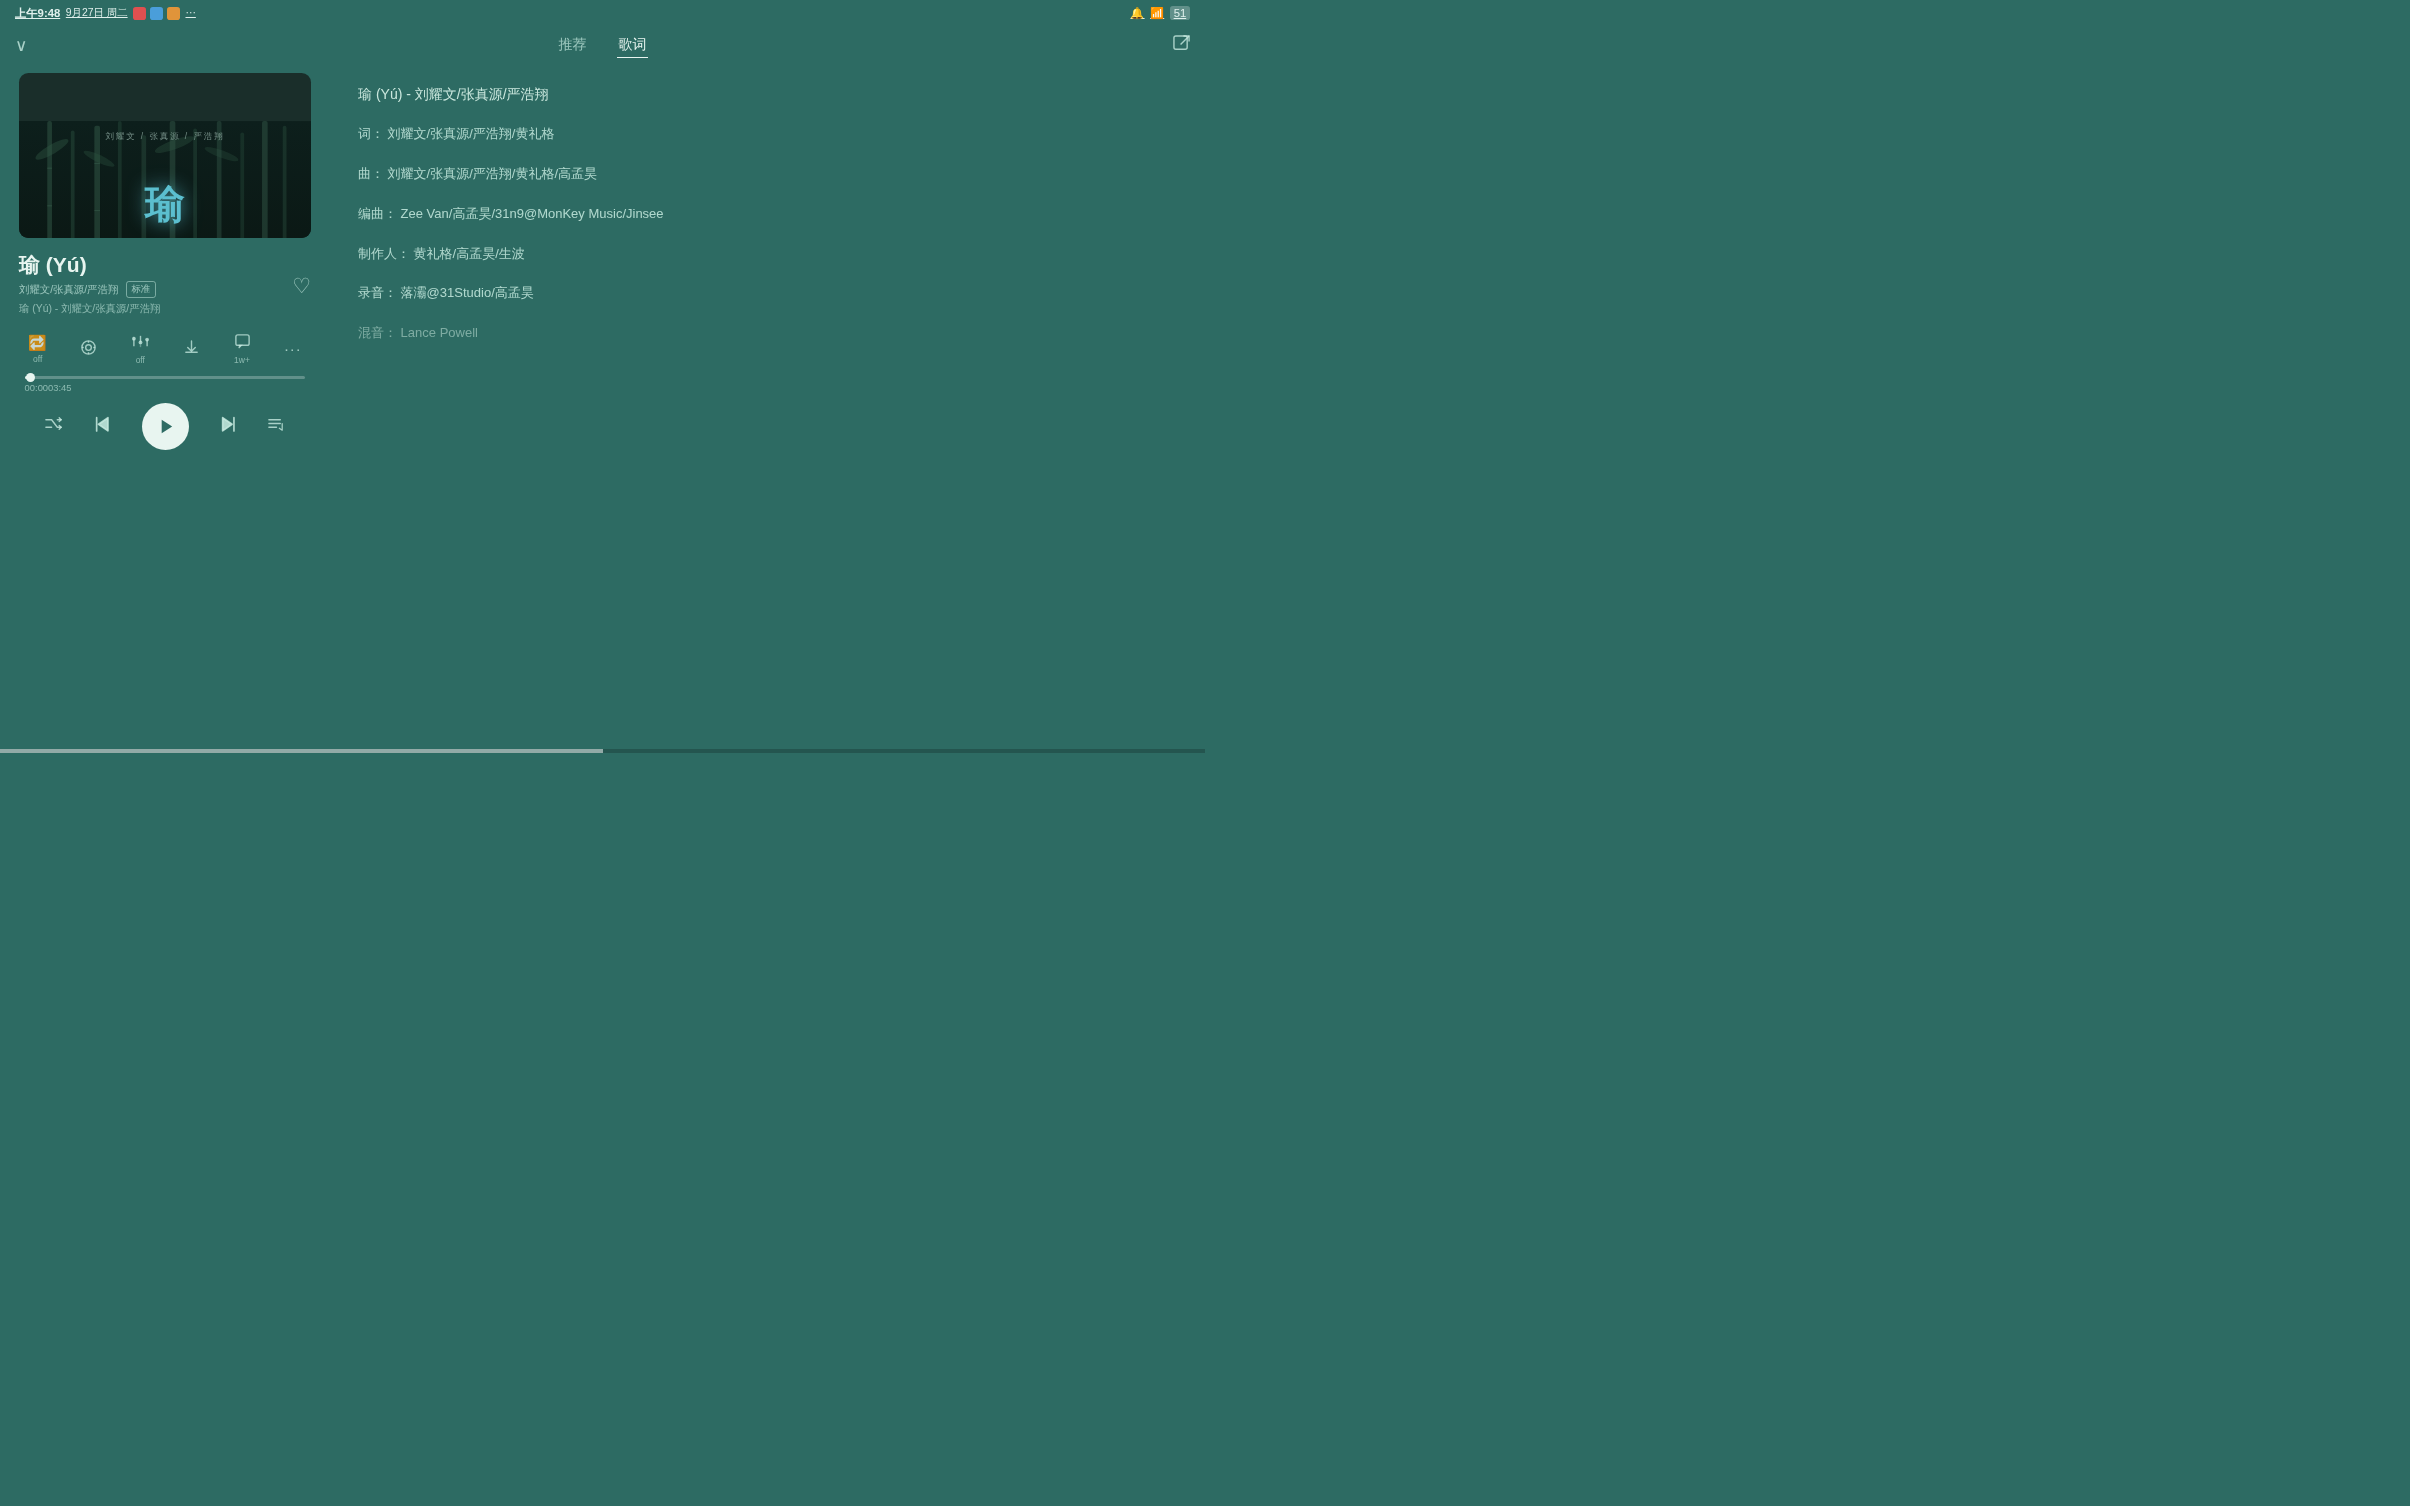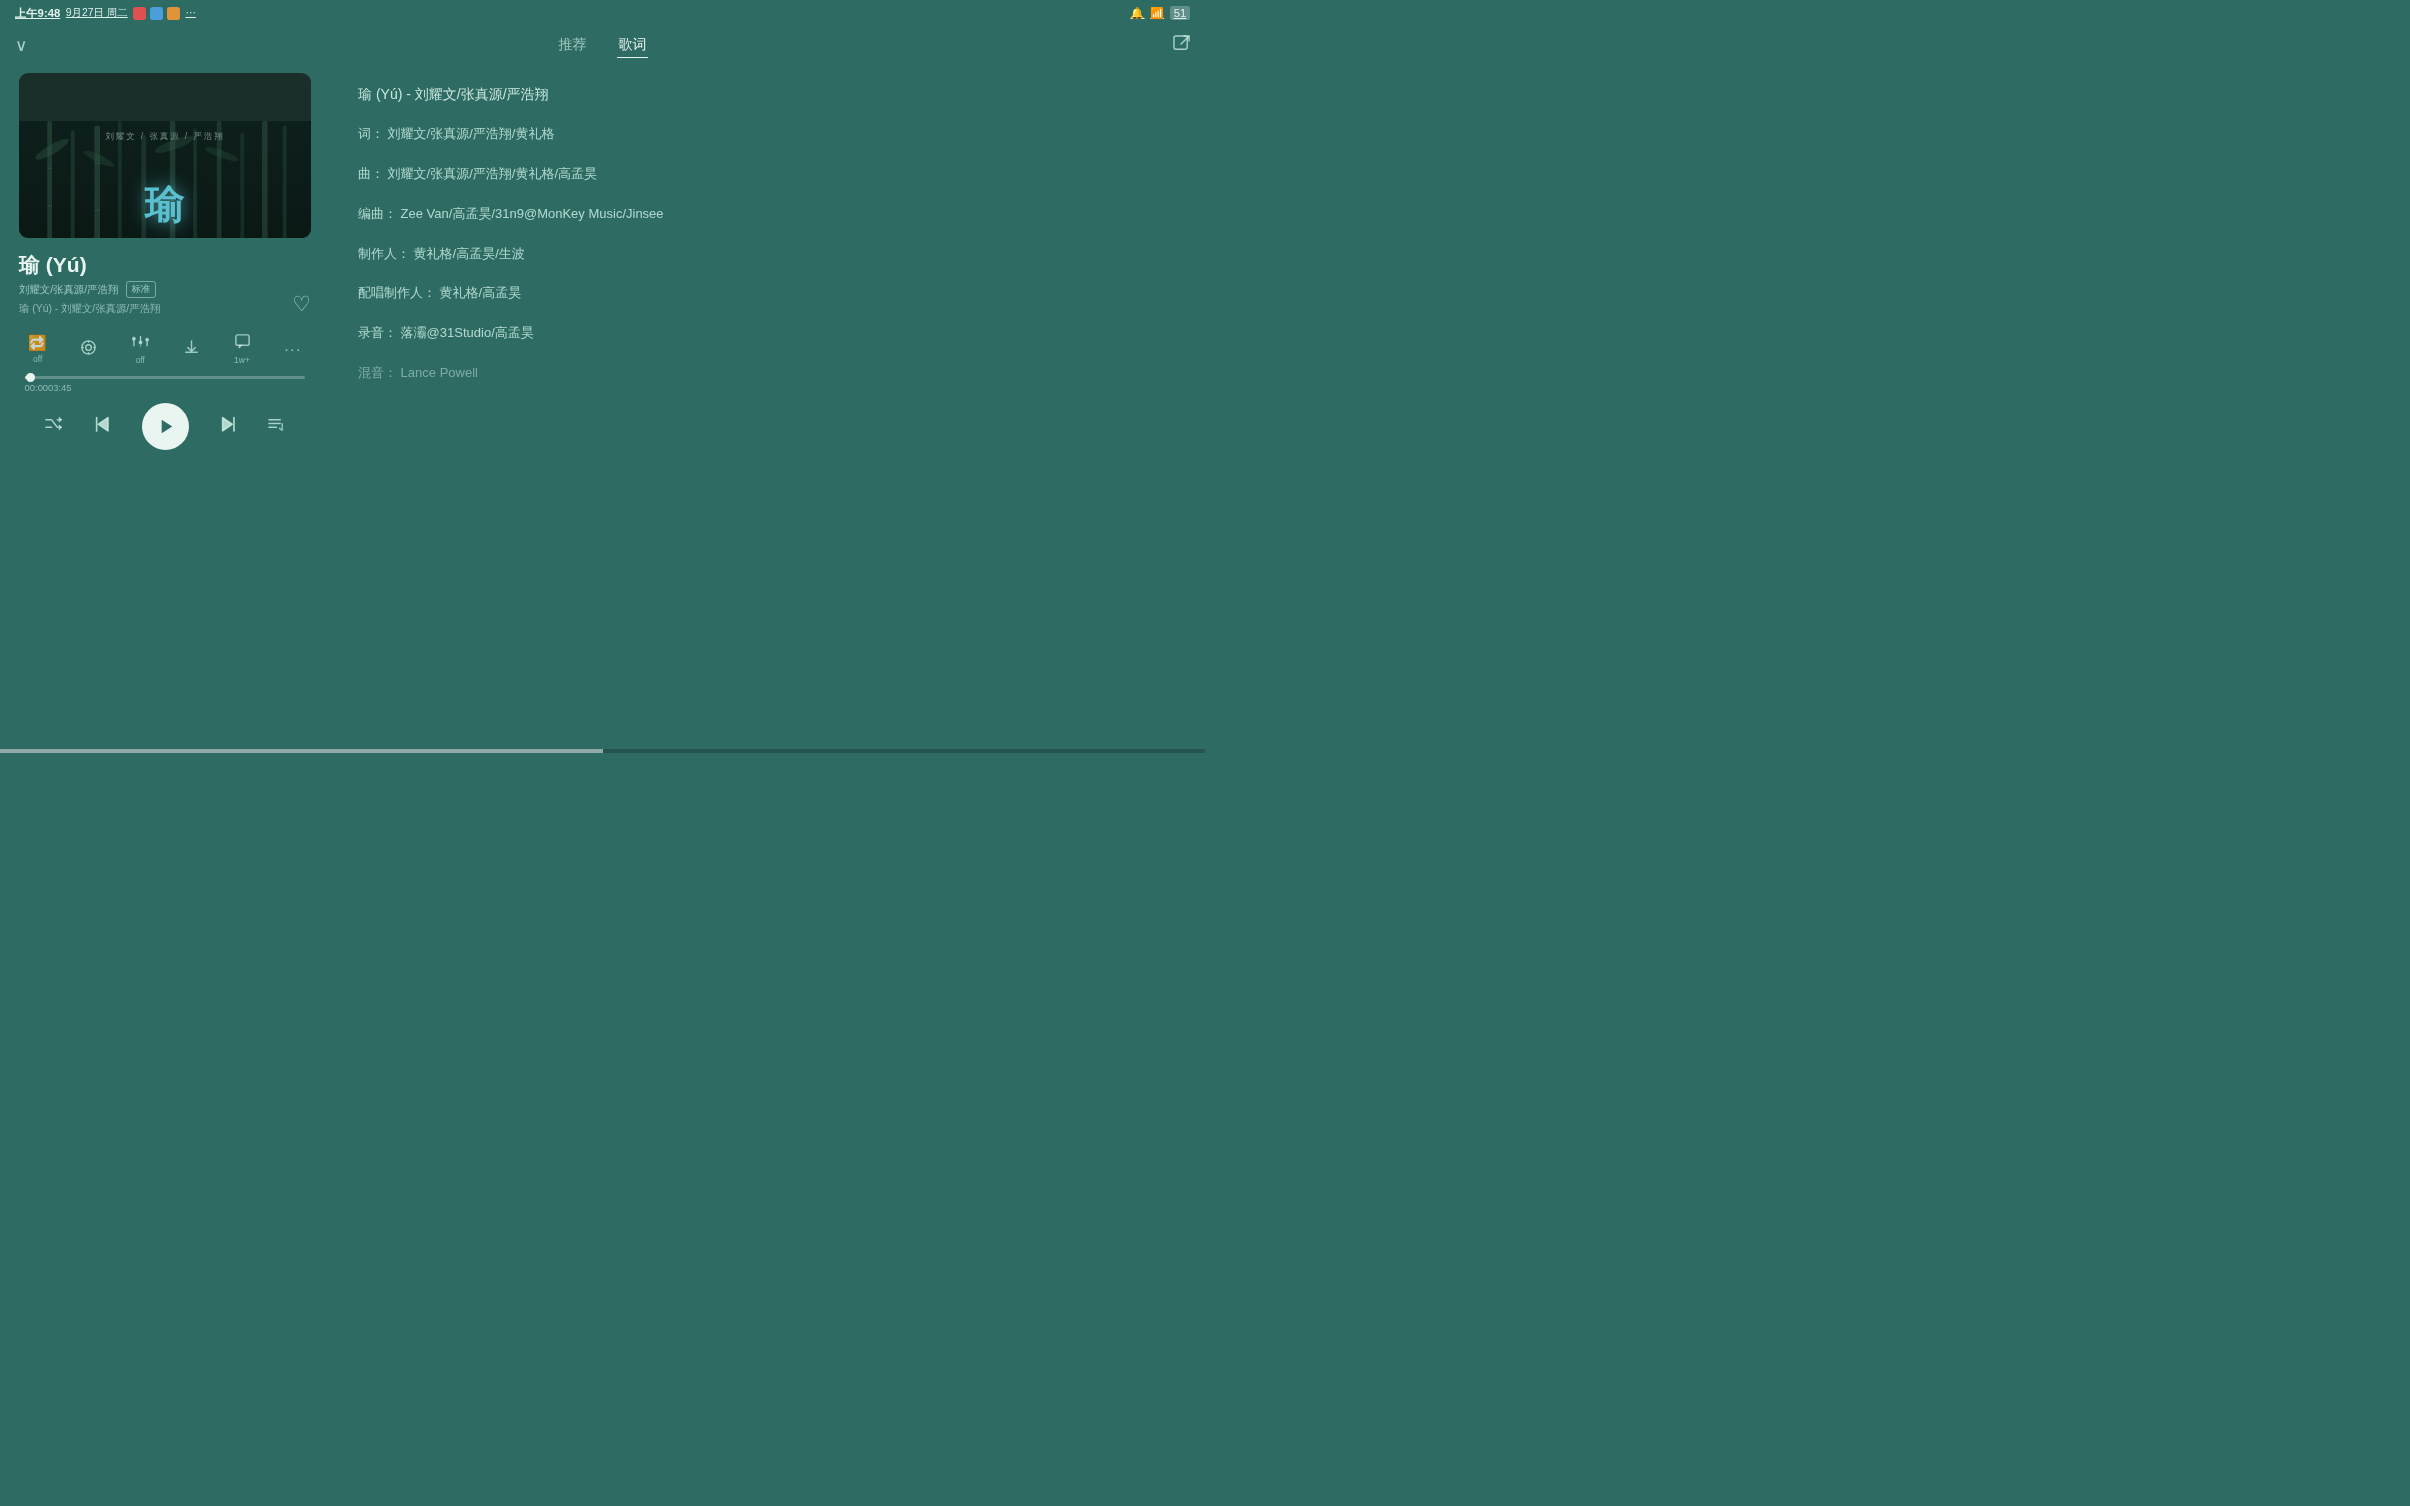--- a/index.html
+++ b/index.html
@@ -177,21 +177,21 @@
       font-size: 9.4px;
     }
     .song-album {
       font-size: 10.4px;
       color: rgba(200,235,225,0.6);
       margin-top: 3.8px;
     }
 
     .song-info-row {
       display: flex;
-      align-items: flex-end;
+      align-items: center;
       justify-content: space-between;
       position: relative;
     }
 
     
     .controls-area {
       margin-top: 3.8px;
     }
     .control-icons {
       display: flex;
@@ -524,21 +524,20 @@
     </div>
   </div>
 
   <div class="right-panel">
     <div class="lyrics-info">
       <div class="info-line main-title">瑜 (Yú) - 刘耀文/张真源/严浩翔</div>
       <div class="info-line">词：  刘耀文/张真源/严浩翔/黄礼格</div>
       <div class="info-line">曲：  刘耀文/张真源/严浩翔/黄礼格/高孟昊</div>
       <div class="info-line">编曲：  Zee Van/高孟昊/31n9@MonKey Music/Jinsee</div>
       <div class="info-line">制作人：  黄礼格/高孟昊/生波</div>
-      <div class="info-line">配唱制作人：  黄礼格/高孟昊</div>
       <div class="info-line">录音：  落灞@31Studio/高孟昊</div>
       <div class="info-line faded">混音：  Lance Powell</div>
     </div>
   </div>
 </div>
 
 <div class="bottom-bar">
   <div class="bottom-bar-fill"></div>
 </div>
 

